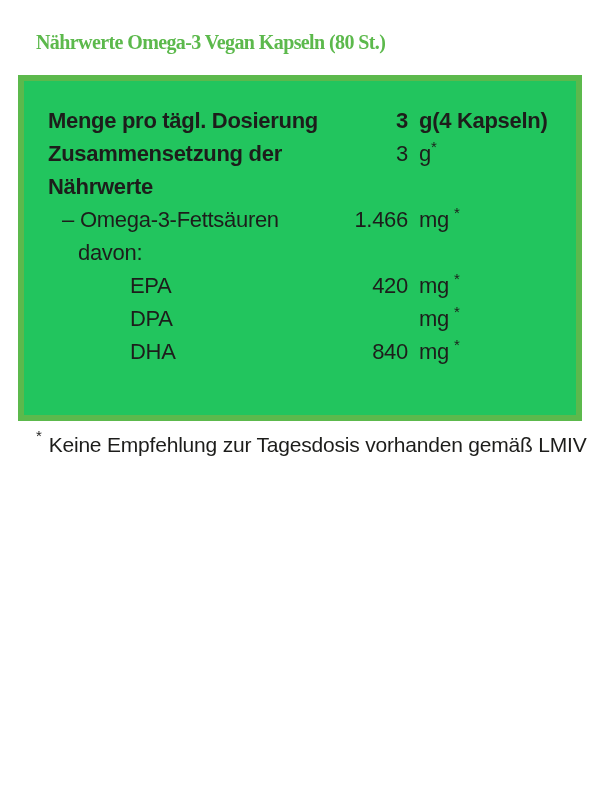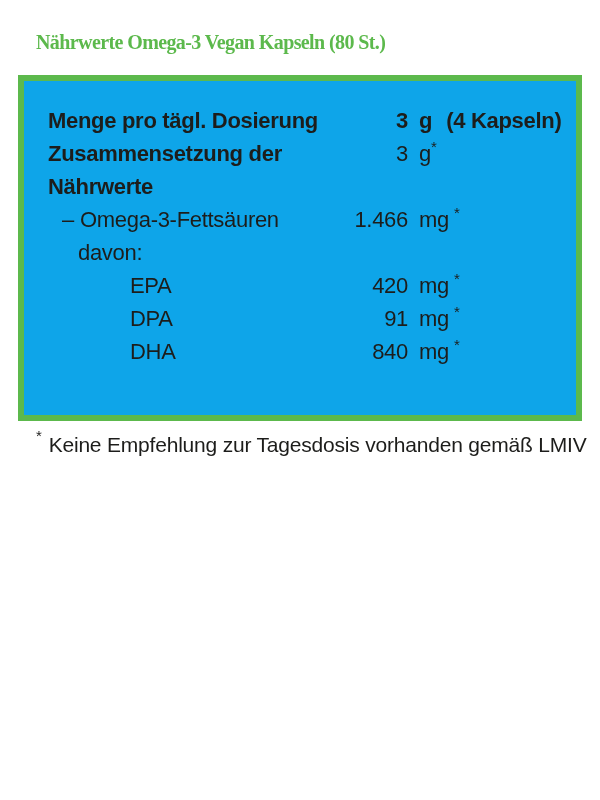--- a/index.html
+++ b/index.html
@@ -32,21 +32,21 @@
     white-space: nowrap;
     font-family: Liberation Serif, serif;
   }
   .box {
     position: absolute;
     left: 18px;
     top: 75px;
     width: 564px;
     height: 346px;
     border: 6px solid var(--green);
-    background: #0ea5e9;
+    background: #22c55e;
     padding: 23px 20px 0 24px;
   }
   .row {
     position: relative;
     font-size: 22px;
     line-height: 33px;
     letter-spacing: -0.3px;
     color: var(--ink);
   }
   .row.bold { font-weight: bold; }
@@ -70,21 +70,21 @@
     width: 360px;
     text-align: right;
     white-space: nowrap;
   }
   .units {
     position: absolute;
     left: 371px;
     top: 0;
     white-space: nowrap;
   }
-  .extra { margin-left: 14px; }
+  .extra { }
   sup.star {
     font-size: 15px;
     line-height: 0;
     vertical-align: super;
     position: relative;
     top: -1px;
   }
   sup.star.gap { margin-left: 5px; }
   .footnote {
     position: absolute;
@@ -114,21 +114,21 @@
 
   <div class="box">
     <div>
         <div class="row indent-0 bold"><span class="row-label">Menge pro tägl. Dosierung</span><span class="amount">3</span><span class="units"><span>g</span><span class="extra">(4 Kapseln)</span></span></div>
         <div class="row indent-0"><span class="amount">3</span><span class="units"><span>g</span><sup class="star">*</sup></span></div>
         <div class="row indent-0 bold"><span class="row-label">Zusammensetzung der
 Nährwerte</span></div>
         <div class="row indent-1"><span class="dash">–</span><span class="row-label">Omega-3-Fettsäuren</span><span class="amount">1.466</span><span class="units"><span>mg</span><sup class="star gap">*</sup></span></div>
         <div class="row indent-2"><span class="row-label">davon:</span></div>
         <div class="row indent-3"><span class="row-label">EPA</span><span class="amount">420</span><span class="units"><span>mg</span><sup class="star gap">*</sup></span></div>
-        <div class="row indent-3"><span class="row-label">DPA</span><span class="amount">91</span><span class="units"><span>mg</span><sup class="star gap">*</sup></span></div>
+        <div class="row indent-3"><span class="row-label">DPA</span><span class="units"><span>mg</span><sup class="star gap">*</sup></span></div>
         <div class="row indent-3"><span class="row-label">DHA</span><span class="amount">840</span><span class="units"><span>mg</span><sup class="star gap">*</sup></span></div>
       </div>
   </div>
 
   <div class="footnote">
     <sup class="fn-marker">*</sup><span>Keine Empfehlung zur Tagesdosis vorhanden gemäß LMIV</span>
   </div>
 
 </div>
 

